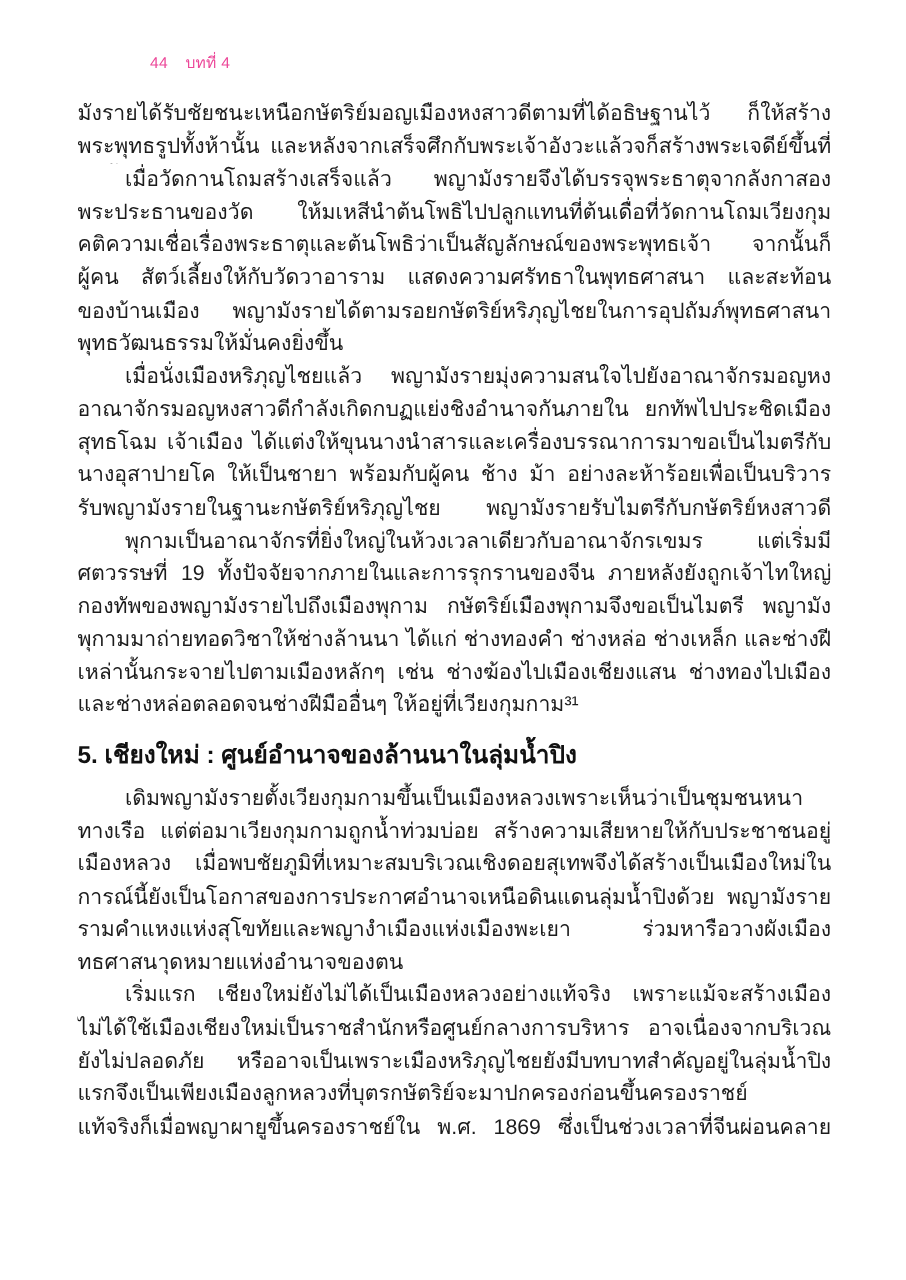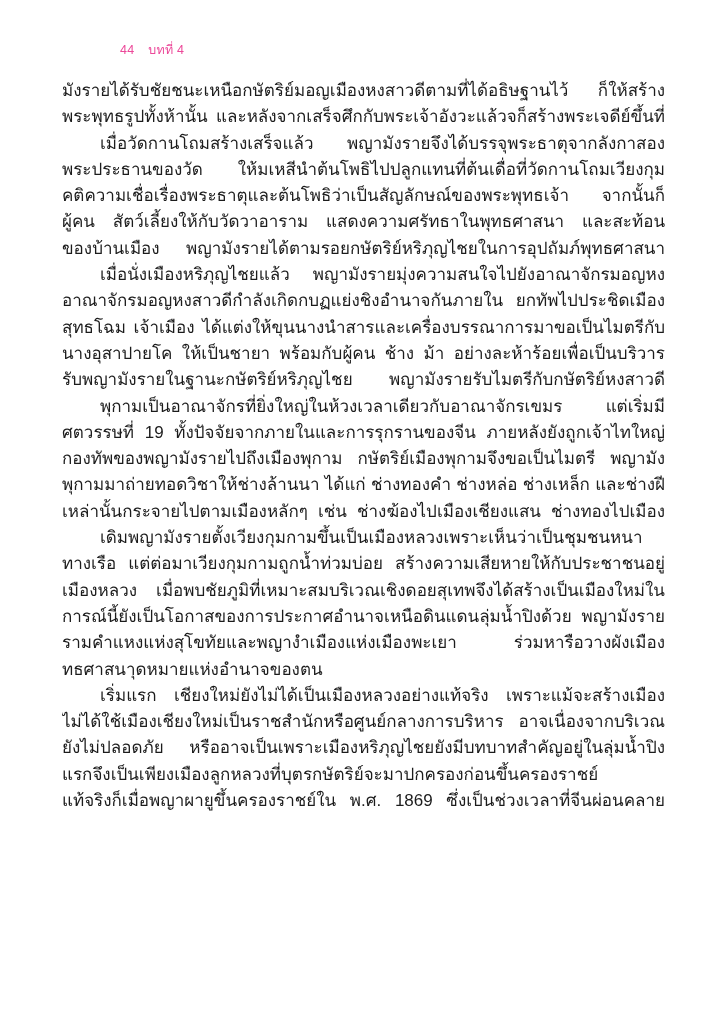--- a/index.html
+++ b/index.html
@@ -64,35 +64,38 @@
       <div class="para">
         <div class="line">มังรายได้รับชัยชนะเหนือกษัตริย์มอญเมืองหงสาวดีตามที่ได้อธิษฐานไว้ ก็ให้สร้างพระวิหารประดิษฐาน</div>
         <div class="line last">พระพุทธรูปทั้งห้านั้น และหลังจากเสร็จศึกกับพระเจ้าอังวะแล้วจก็สร้างพระเจดีย์ขึ้นที่วัดนี้²⁸</div>
       </div>
       <div class="para">
         <div class="line indent">เมื่อวัดกานโถมสร้างเสร็จแล้ว พญามังรายจึงได้บรรจุพระธาตุจากลังกาสององค์ไว้ที่พระเจดีย์และที่</div>
         <div class="line">พระประธานของวัด ให้มเหสีนำต้นโพธิไปปลูกแทนที่ต้นเดื่อที่วัดกานโถมเวียงกุมกาม²⁹ นับเป็นการเริ่ม</div>
         <div class="line">คติความเชื่อเรื่องพระธาตุและต้นโพธิว่าเป็นสัญลักษณ์ของพระพุทธเจ้า จากนั้นก็มอบทรัพย์สิน ที่ดิน</div>
         <div class="line">ผู้คน สัตว์เลี้ยงให้กับวัดวาอาราม แสดงความศรัทธาในพุทธศาสนา และสะท้อนความมั่งคั่งทางเศรษฐกิจ</div>
         <div class="line">ของบ้านเมือง พญามังรายได้ตามรอยกษัตริย์หริภุญไชยในการอุปถัมภ์พุทธศาสนา เสริมรากฐานของ</div>
+        <div class="line last">พุทธวัฒนธรรมให้มั่นคงยิ่งขึ้น</div>
       </div>
       <div class="para">
         <div class="line indent">เมื่อนั่งเมืองหริภุญไชยแล้ว พญามังรายมุ่งความสนใจไปยังอาณาจักรมอญหงสาวดี และใช้โอกาสที่</div>
         <div class="line">อาณาจักรมอญหงสาวดีกำลังเกิดกบฏแย่งชิงอำนาจกันภายใน ยกทัพไปประชิดเมืองหงสาวดี พระยา</div>
         <div class="line">สุทธโฉม เจ้าเมือง ได้แต่งให้ขุนนางนำสารและเครื่องบรรณาการมาขอเป็นไมตรีกับล้านนา และยกธิดา</div>
         <div class="line">นางอุสาปายโค ให้เป็นชายา พร้อมกับผู้คน ช้าง ม้า อย่างละห้าร้อยเพื่อเป็นบริวารของนาง เท่ากับยอม</div>
         <div class="line">รับพญามังรายในฐานะกษัตริย์หริภุญไชย พญามังรายรับไมตรีกับกษัตริย์หงสาวดี สร้างความสัมพันธ์เชิง</div>
       </div>
       <div class="para">
         <div class="line indent">พุกามเป็นอาณาจักรที่ยิ่งใหญ่ในห้วงเวลาเดียวกับอาณาจักรเขมร แต่เริ่มมีปัญหาในช่วงต้นพุทธ</div>
         <div class="line">ศตวรรษที่ 19 ทั้งปัจจัยจากภายในและการรุกรานของจีน ภายหลังยังถูกเจ้าไทใหญ่ยึดอำนาจได้ เมื่อ</div>
         <div class="line">กองทัพของพญามังรายไปถึงเมืองพุกาม กษัตริย์เมืองพุกามจึงขอเป็นไมตรี พญามังรายได้ขอช่างฝีมือ</div>
         <div class="line">พุกามมาถ่ายทอดวิชาให้ช่างล้านนา ได้แก่ ช่างทองคำ ช่างหล่อ ช่างเหล็ก และช่างฝีมืออื่นๆ โดยส่งช่าง</div>
         <div class="line">เหล่านั้นกระจายไปตามเมืองหลักๆ เช่น ช่างฆ้องไปเมืองเชียงแสน ช่างทองไปเมืองเชียงตุง ส่วนช่างเหล็ก</div>
+        <div class="line last">และช่างหล่อตลอดจนช่างฝีมืออื่นๆ ให้อยู่ที่เวียงกุมกาม³¹</div>
       </div>
+      <h2 class="heading">5. เชียงใหม่ : ศูนย์อำนาจของล้านนาในลุ่มน้ำปิง</h2>
       <div class="para">
         <div class="line indent">เดิมพญามังรายตั้งเวียงกุมกามขึ้นเป็นเมืองหลวงเพราะเห็นว่าเป็นชุมชนหนาแน่นและมีการค้าขาย</div>
         <div class="line">ทางเรือ แต่ต่อมาเวียงกุมกามถูกน้ำท่วมบ่อย สร้างความเสียหายให้กับประชาชนอยู่เสมอ จึงดำริจะย้าย</div>
         <div class="line">เมืองหลวง เมื่อพบชัยภูมิที่เหมาะสมบริเวณเชิงดอยสุเทพจึงได้สร้างเป็นเมืองใหม่ใน พ.ศ. 1839 ใน</div>
         <div class="line">การณ์นี้ยังเป็นโอกาสของการประกาศอำนาจเหนือดินแดนลุ่มน้ำปิงด้วย พญามังรายได้เชิญพญา</div>
         <div class="line">รามคำแหงแห่งสุโขทัยและพญางำเมืองแห่งเมืองพะเยา ร่วมหารือวางผังเมืองเชียงใหม่และเป็นพยานใน</div>
         <div class="line last">ทธศาสนาุดหมายแห่งอำนาจของตน</div>
       </div>
       <div class="para">
         <div class="line indent">เริ่มแรก เชียงใหม่ยังไม่ได้เป็นเมืองหลวงอย่างแท้จริง เพราะแม้จะสร้างเมืองเสร็จแล้ว พญามังรายยัง</div>

